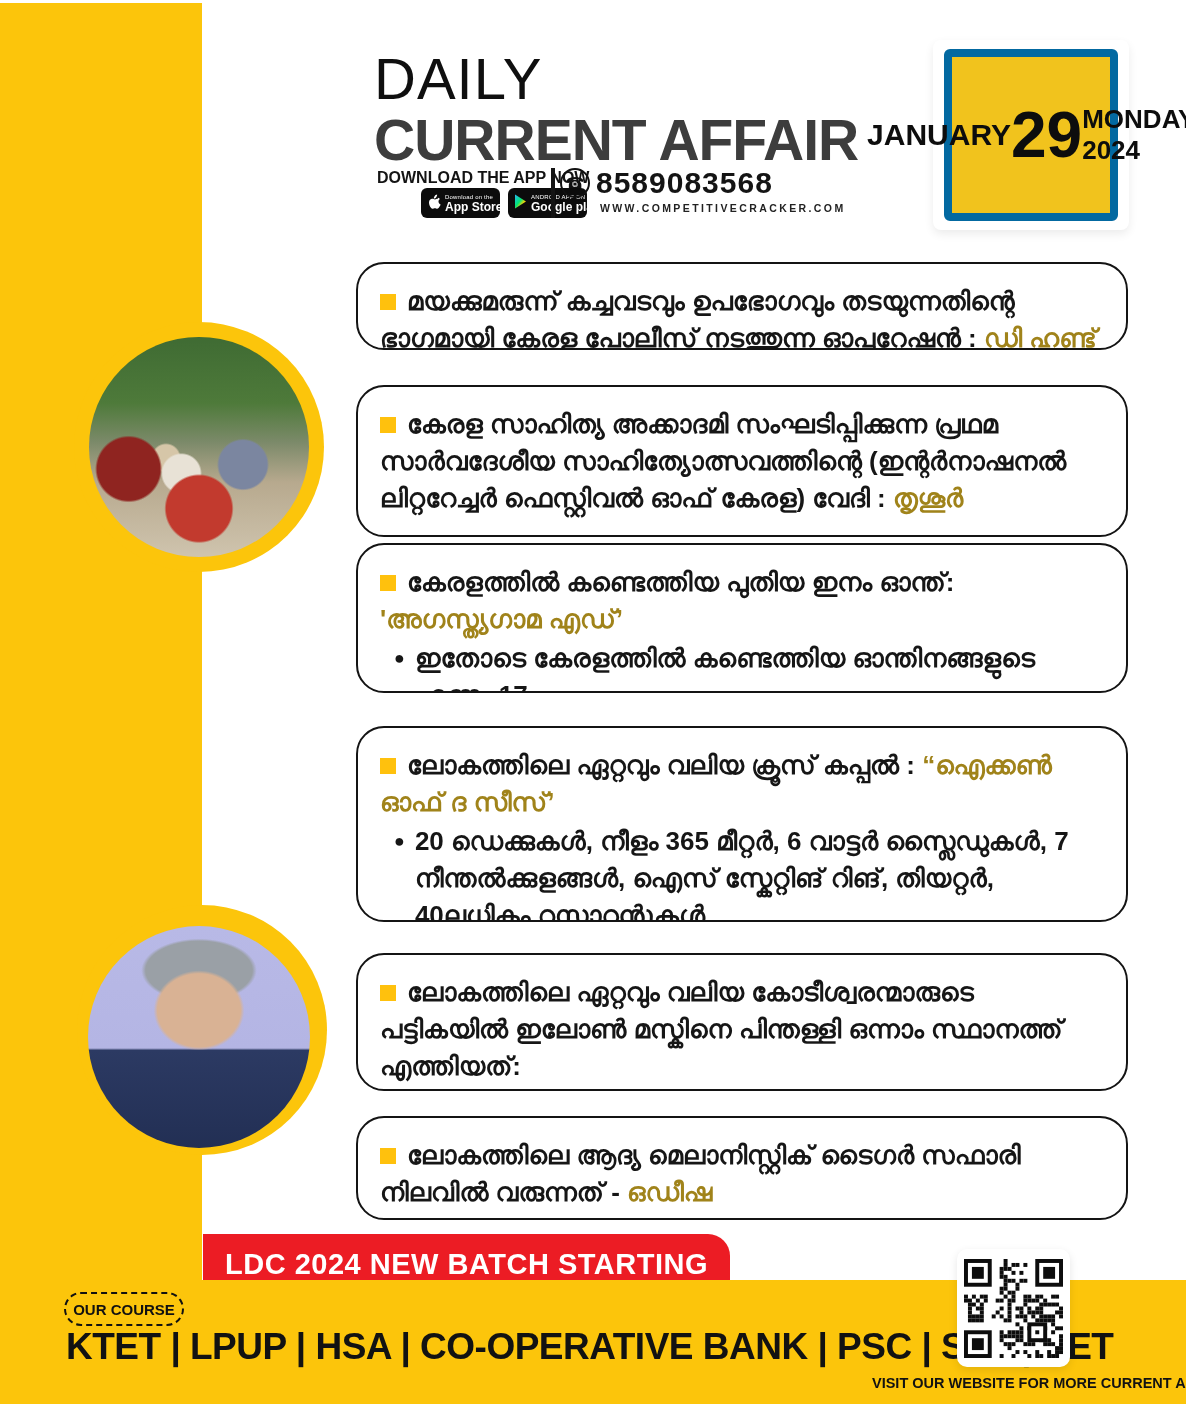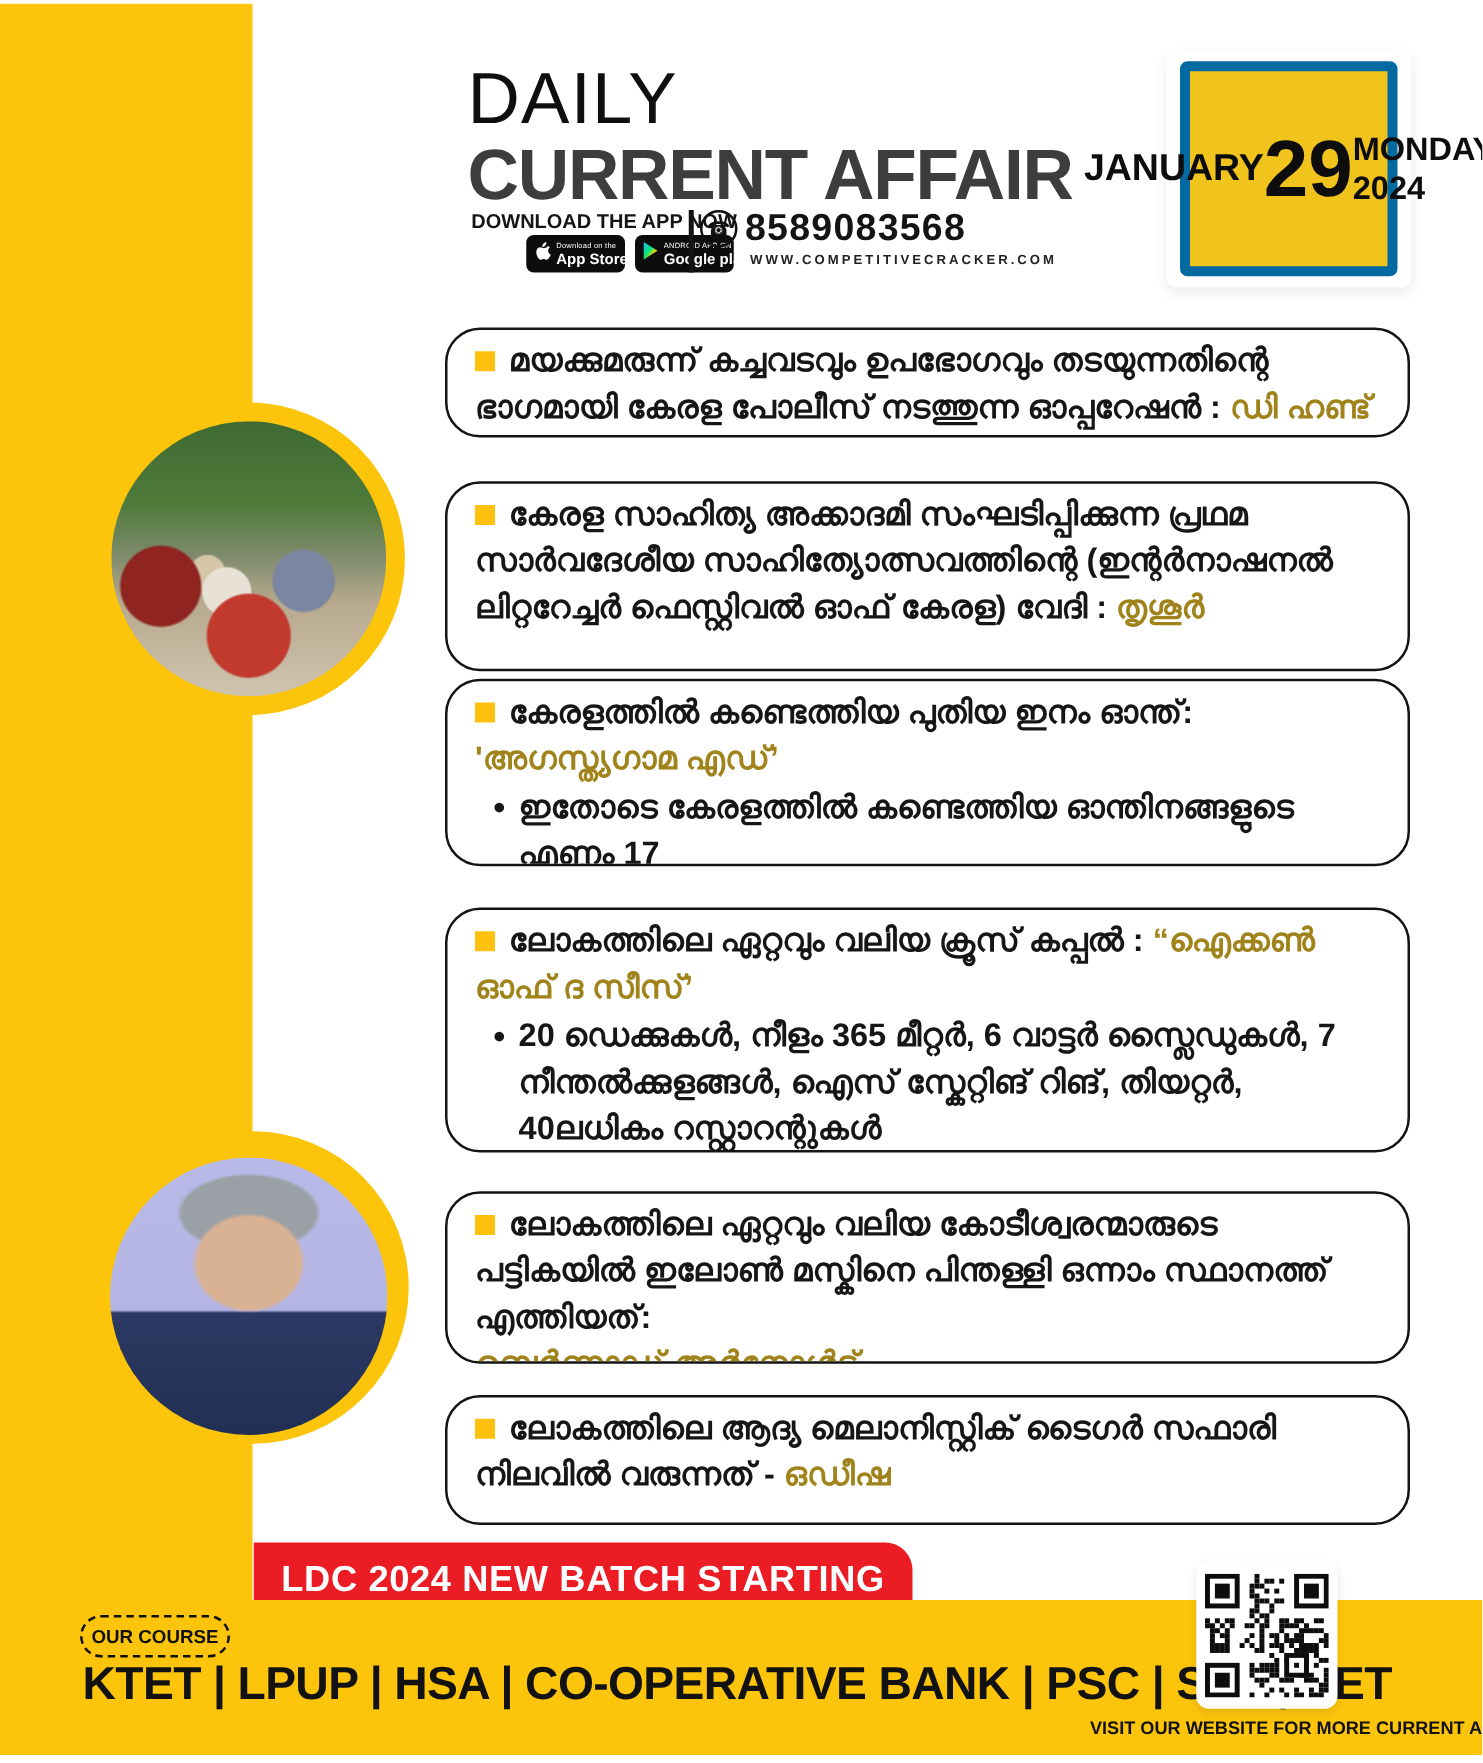--- a/index.html
+++ b/index.html
@@ -62,21 +62,21 @@
     border-radius:8px;box-shadow:0 4px 10px rgba(0,0,0,.08);}
   .date-box{position:absolute;left:11px;top:9px;width:174px;height:172px;background:#F1C31D;
     border:8px solid #0369a1;border-radius:6px;box-sizing:border-box;
     display:flex;flex-direction:row;align-items:center;justify-content:center;}
   .date-month{font-size:30px;font-weight:900;color:#0d0d0d;letter-spacing:0;}
   .date-day{font-size:64px;font-weight:900;color:#0d0d0d;line-height:1;margin:2px 0;}
   .date-wy{font-size:26px;font-weight:900;color:#0d0d0d;}
 
   
   .newsbox{position:absolute;left:356px;width:772px;background:#fff;border:2.5px solid #141414;
-    border-radius:28px;box-sizing:border-box;padding:6px 24px 10px 22px;overflow:hidden;}
+    border-radius:28px;box-sizing:border-box;padding:19px 24px 10px 22px;overflow:hidden;}
   .box1{top:262px;height:88px;}
   .box2{top:385px;height:152px;}
   .box3{top:543px;height:150px;}
   .box4{top:726px;height:196px;}
   .box5{top:953px;height:138px;}
   .box6{top:1116px;height:104px;}
   .lead{font-size:26px;line-height:1.42;color:#161616;font-weight:600;margin:0;}
   .sqb{display:inline-block;width:16px;height:16px;background:#FFC10D;margin-right:11px;}
   .hl{color:#A0831A;}
   .bullet-row{display:flex;font-size:26px;line-height:1.42;color:#161616;font-weight:600;

